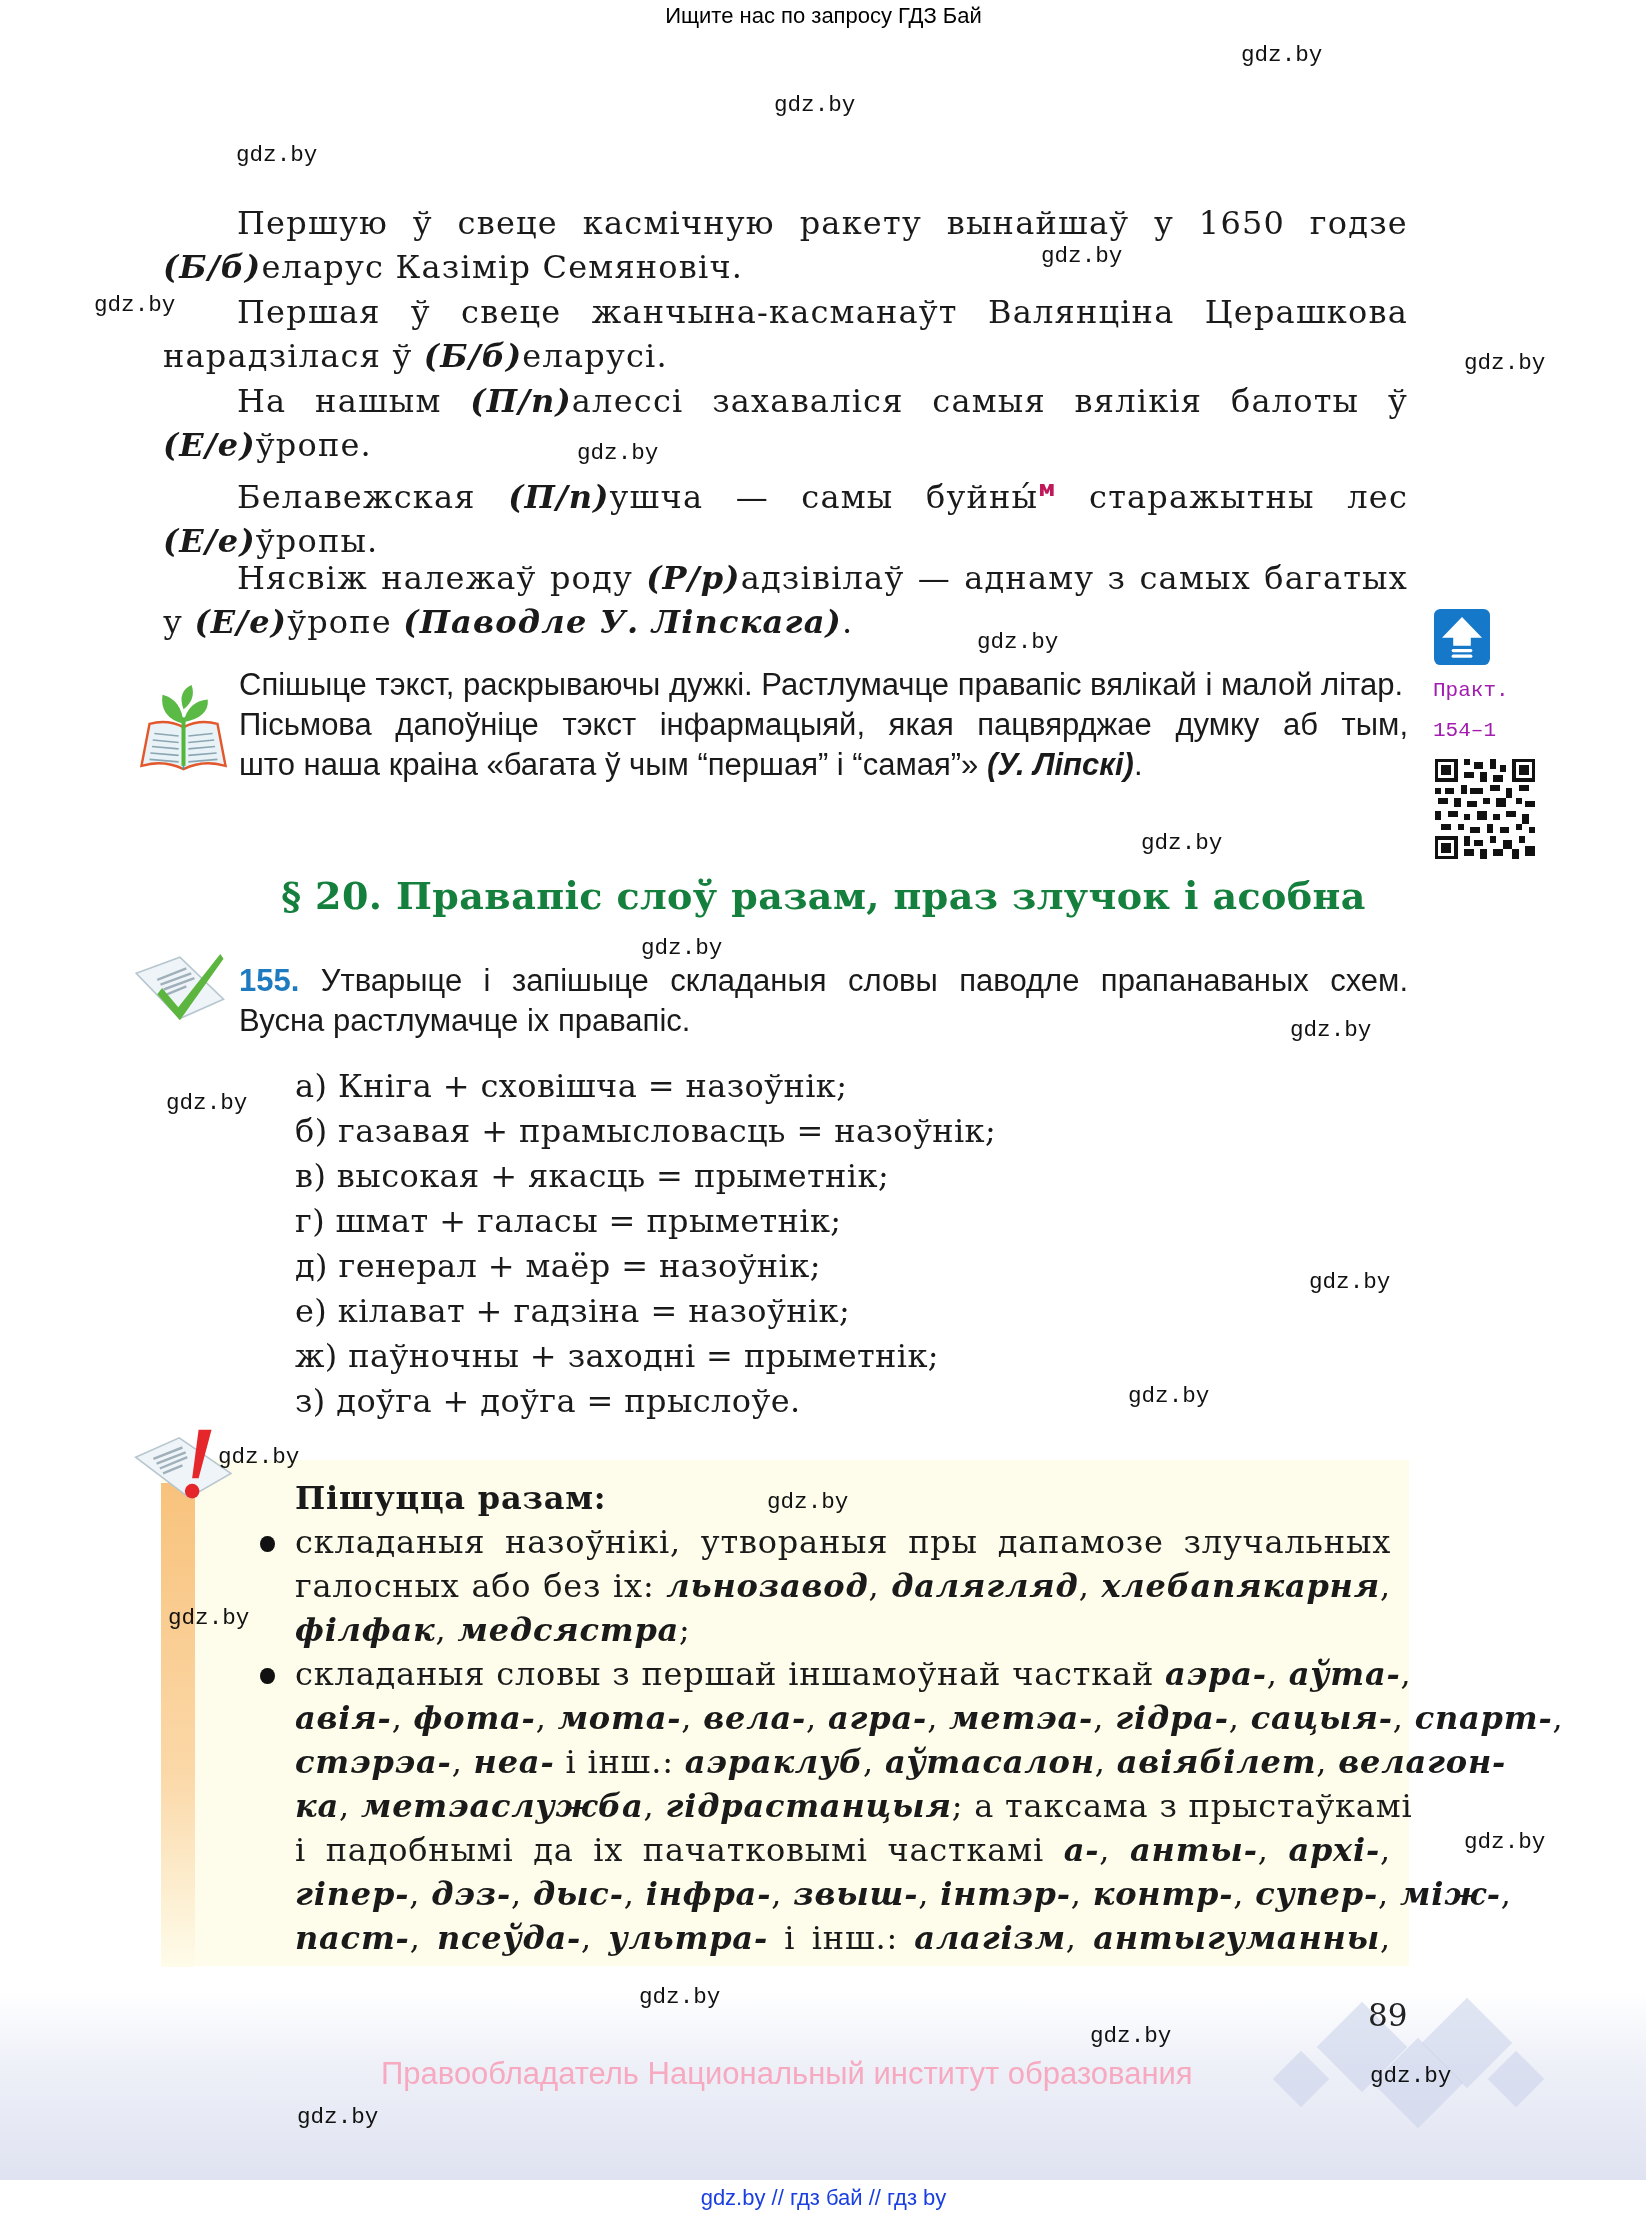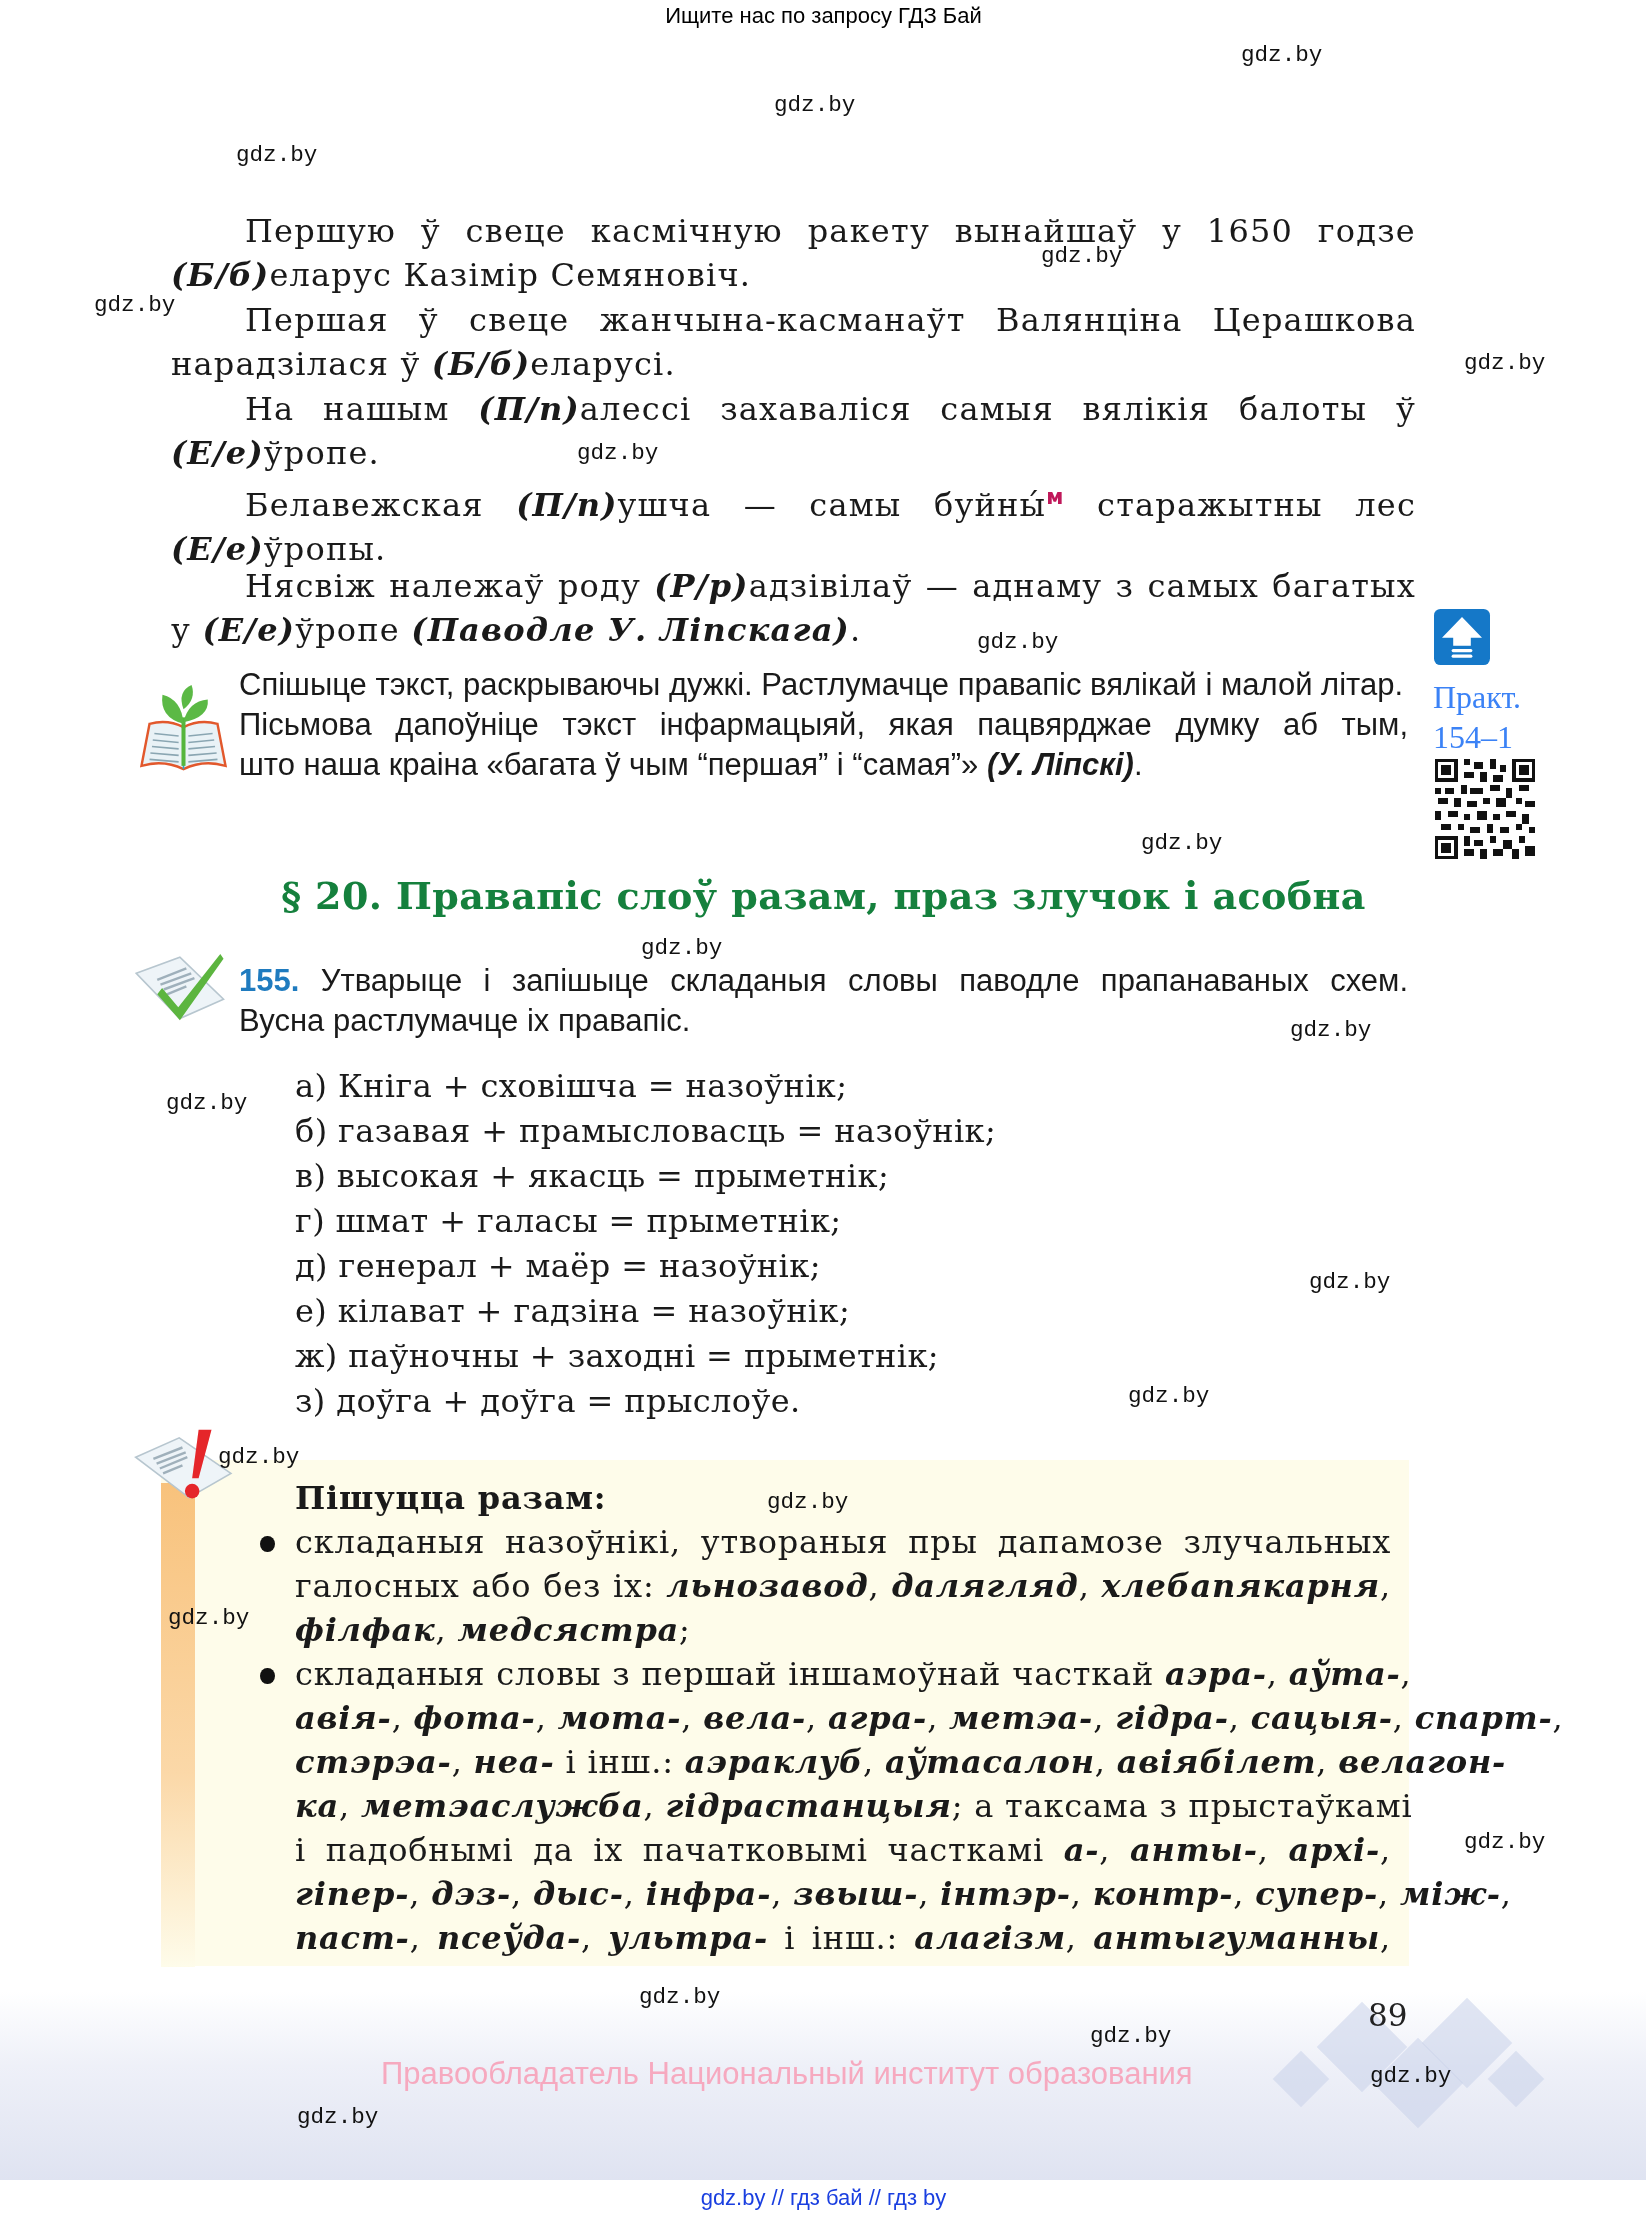--- a/index.html
+++ b/index.html
@@ -15,38 +15,38 @@
     font-size: 22.6px; color: #111; white-space: nowrap; z-index: 20;
   }
   .topbar {
     position: absolute; left: 0; width: 1647px; top: 3.2px; text-align: center;
     font-family: Liberation Sans, sans-serif; font-size: 22px; color: #000000;
   }
   .serif-body {
     font-family: "DejaVu Serif", "Liberation Serif", serif;
     font-size: 32px; letter-spacing: 1.2px; line-height: 44px;
   }
-  .para { position: absolute; left: 163px; width: 1245px; margin: 8px; }
+  .para { position: absolute; left: 163px; width: 1245px; margin: 0; }
   .para .line { display: block; white-space: nowrap; }
   .para .line.first { text-indent: 74px; }
   .para .line.cont { margin-left: 0; }
   .it { font-style: italic; font-weight: bold; }
   .bi { font-style: italic; font-weight: bold; }
   .b { font-weight: bold; }
   .just { text-align: justify; text-align-last: justify; }
   .mark { color: #c0185a; font-weight: bold; font-size: 21px; vertical-align: super; font-family: "DejaVu Sans", sans-serif; }
 
   .task-text {
     position: absolute; font-family: "Liberation Sans", sans-serif;
     font-size: 31px; line-height: 40px; color: #1a1a1a;
   }
   .task-text .line { display: block; white-space: nowrap; }
 
   .side-label {
-    position: absolute; font-family: Liberation Serif, serif; font-size: 32px; color: #3b82f6;
+    position: absolute; font-family: Liberation Mono, monospace; font-size: 21px; color: #a21caf;
   }
   .heading {
     position: absolute; left: 0; width: 1647px; top: 873px; text-align: center;
     font-family: "DejaVu Serif", "Liberation Serif", serif; font-weight: bold;
     font-size: 38px; color: #15803d; letter-spacing: 0.4px;
   }
   .list { position: absolute; left: 295px; top: 1064px; }
   .list .item { display: block; font-size: 32px; line-height: 45px; letter-spacing: 0.4px; white-space: nowrap; }
 
   .rule-box {

